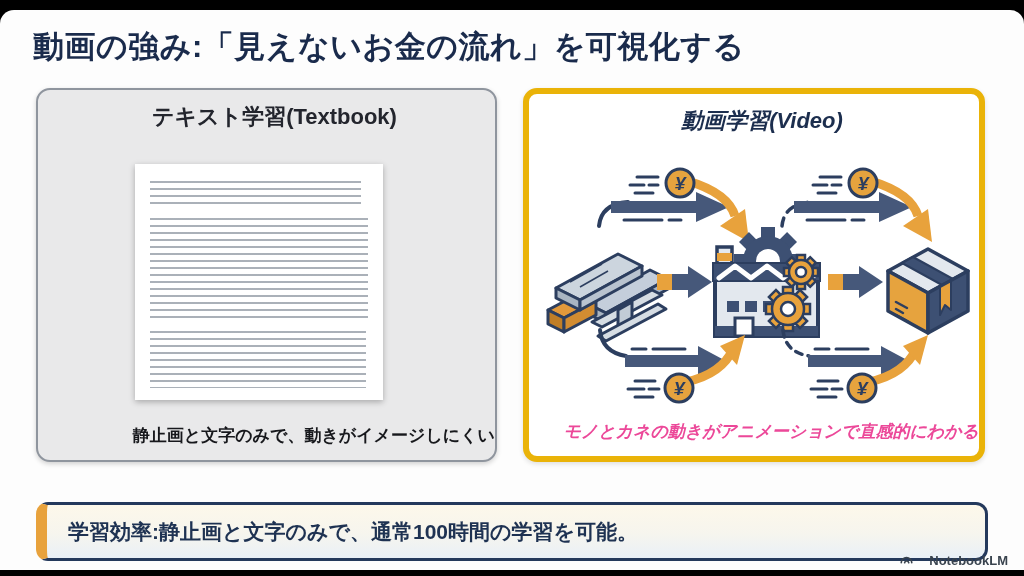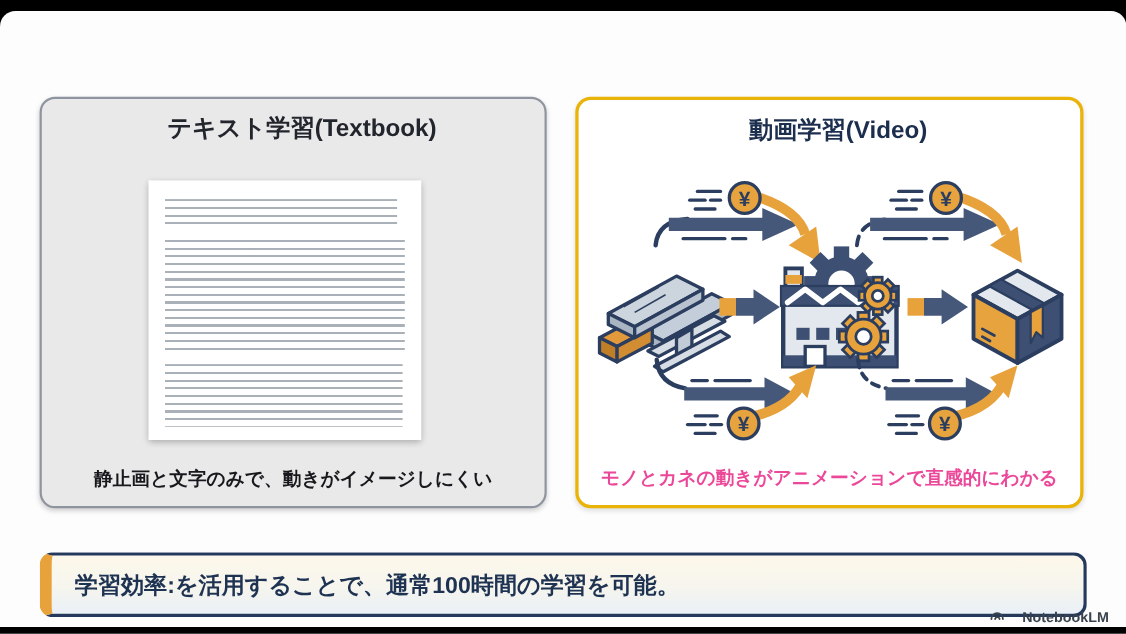--- a/index.html
+++ b/index.html
@@ -15,31 +15,32 @@
     position:absolute;left:33px;top:16px;font-size:31px;font-weight:bold;
     color:#1a2b4c;letter-spacing:0.5px;white-space:nowrap;
   }
   
   .panel{position:absolute;top:78px;height:374px;border-radius:14px;box-sizing:border-box;}
   .panel-left{
     left:36px;width:461px;background:#e9e9ea;border:2px solid #8f959e;
     box-shadow:0 2px 5px rgba(0,0,0,.18);
   }
   .panel-right{
-    left:523px;width:462px;background:#ffffff;border:3px solid #eab308;
+    left:523px;width:462px;background:#ffffff;border:6px solid #eab308;
     box-shadow:0 2px 5px rgba(0,0,0,.12);
+    font-style:italic;
   }
   .panel-title{
     position:absolute;top:12px;left:0;right:0;text-align:center;
     font-size:22px;font-weight:bold;padding-left:16px;
   }
   .panel-left .panel-title{color:#23252d;}
   .panel-right .panel-title{color:#1c2e4e;}
   .panel-caption{
-    position:absolute;bottom:13px;left:0;right:0;text-align:center;
+    position:absolute;bottom:13px;left:0;right:0;text-align:right;
     font-size:17px;font-weight:600;
   }
   .panel-left .panel-caption{color:#17181c;}
   .panel-right .panel-caption{color:#ec4899;}
   
   .textpage{
     position:absolute;left:97px;top:74px;width:248px;height:236px;background:#fff;
     box-shadow:0 2px 6px rgba(0,0,0,.28);box-sizing:border-box;padding:17px 15px;
   }
   .plines{
@@ -66,20 +67,21 @@
     position:absolute;right:16px;bottom:2px;display:flex;align-items:center;gap:15px;
     color:#39434e;font-size:13px;font-weight:bold;
   }
   .bottom-bar{position:absolute;left:0;bottom:0;width:1024px;height:6px;background:#000;}
 </style>
 </head>
 <body>
 
 <div class="slide">
 
+  <div class="title">動画の強み:「見えないお金の流れ」を可視化する</div>
 
   <div class="panel panel-left">
     <div class="panel-title">テキスト学習(Textbook)</div>
     <div class="textpage">
       <div class="plines p1"></div>
       <div class="plines p2"></div>
       <div class="plines p3"></div>
     </div>
     <div class="panel-caption">静止画と文字のみで、動きがイメージしにくい</div>
   </div>
@@ -261,21 +263,21 @@
           <text x="326" y="243" text-anchor="middle" font-size="19" font-weight="bold" fill="#2c3e5f">¥</text>
         </g>
       </g>
     </svg>
 
     <div class="panel-caption">モノとカネの動きがアニメーションで直感的にわかる</div>
   </div>
 
   <div class="footer-bar">
     <span class="seg-navy">学習効率:</span>
-    <span class="seg-navy">を活用することで、通常100時間の学習を</span>
+    <span class="seg-navy">静止画と文字のみで、通常100時間の学習を</span>
     <span class="seg-navy">可能。</span>
   </div>
 
   <div class="brand">
     <svg width="15" height="15" viewBox="0 0 20 20">
       <path d="M3,13 A7,7 0 0 1 17,13" stroke="#39434e" stroke-width="2.2" fill="none" stroke-linecap="round"></path>
       <path d="M7.5,13 A2.8,2.8 0 0 1 13,13" stroke="#39434e" stroke-width="2.2" fill="none" stroke-linecap="round"></path>
     </svg>
     <span>NotebookLM</span>
   </div>

